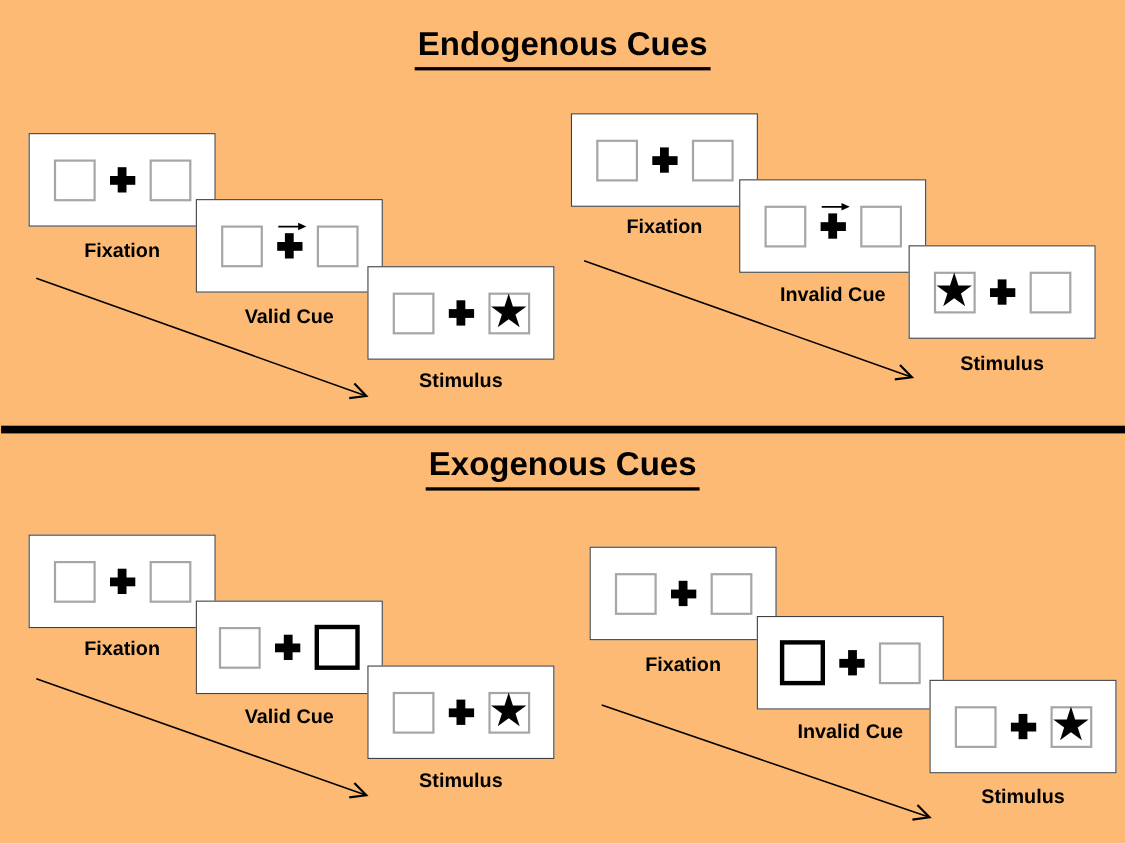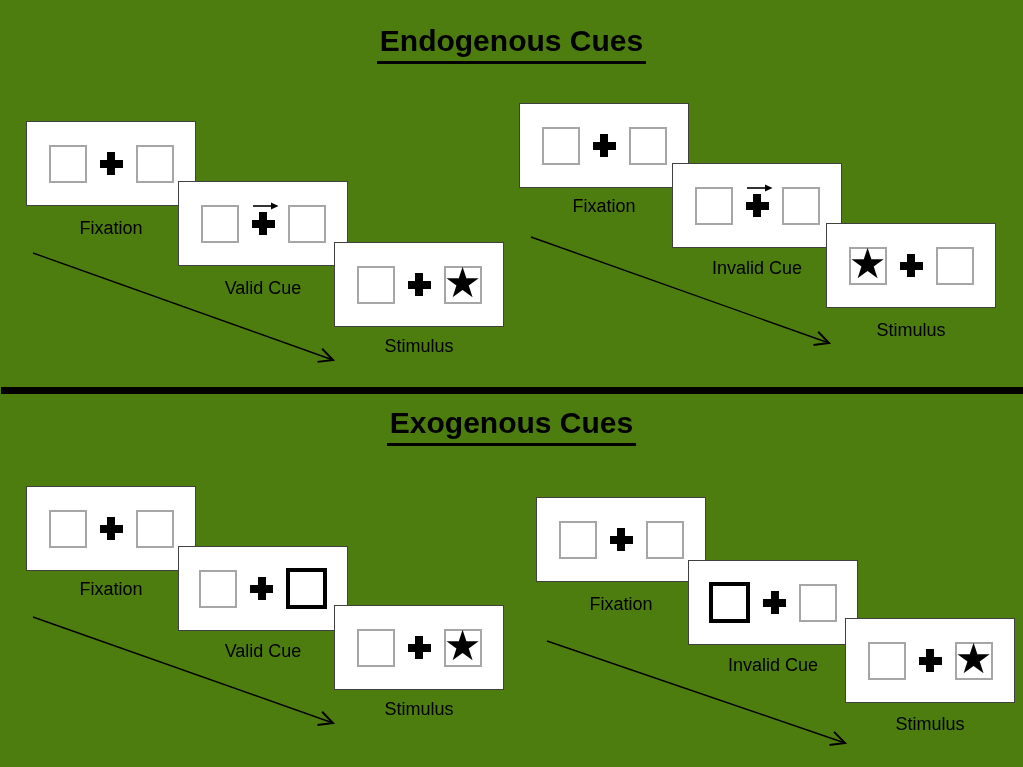--- a/index.html
+++ b/index.html
@@ -1,17 +1,17 @@
 <!DOCTYPE html>
 <html><head>
 <meta charset="utf-8">
 <style>
   html,body { margin:0; padding:0; background:#fff; }
   .canvas {
-    position:relative; width:1023px; height:767px; background:#4d7c0f;
+    position:relative; width:1023px; height:767px; background:#fdba74;
     font-family:"Liberation Sans", sans-serif; color:#000; overflow:hidden;
   }
   .section-title {
     position:absolute; left:0; width:100%; text-align:center;
     font-size:30px; font-weight:bold; line-height:1.15;
   }
   .title-text { display:inline-block; border-bottom:3px solid #000; padding:0 3px 2px; }
   .divider { position:absolute; left:1px; right:0; top:387px; height:7px; background:#000; }
   .panel {
     position:absolute; width:170px; height:85px; background:#fff;
@@ -26,21 +26,21 @@
   }
   .sq.thick { width:41px; height:41px; border:4px solid #000; }
   .cross { position:relative; width:23px; height:23px; flex:0 0 auto; }
   .cross::before { content:""; position:absolute; left:0; top:7.5px; width:23px; height:8px; background:#000; }
   .cross::after  { content:""; position:absolute; top:0; left:7.5px; width:8px; height:23px; background:#000; }
   .cwrap { position:relative; flex:0 0 auto; }
   .cue-arrow { position:absolute; left:0px; top:-12px; }
   .star { font-family:"DejaVu Sans", sans-serif; font-size:42px; line-height:34px; color:#000; margin-top:-3px; }
   .plabel {
     position:absolute; width:170px; text-align:center;
-    font-size:18px; font-weight:normal; line-height:1.2; white-space:nowrap;
+    font-size:18px; font-weight:bold; line-height:1.2; white-space:nowrap;
   }
   .diag-arrow { position:absolute; overflow:visible; }
 </style>
 </head>
 <body>
 
 <div class="canvas">
 
   <div class="section-title" style="top:24px">
     <span class="title-text">Endogenous Cues</span>

